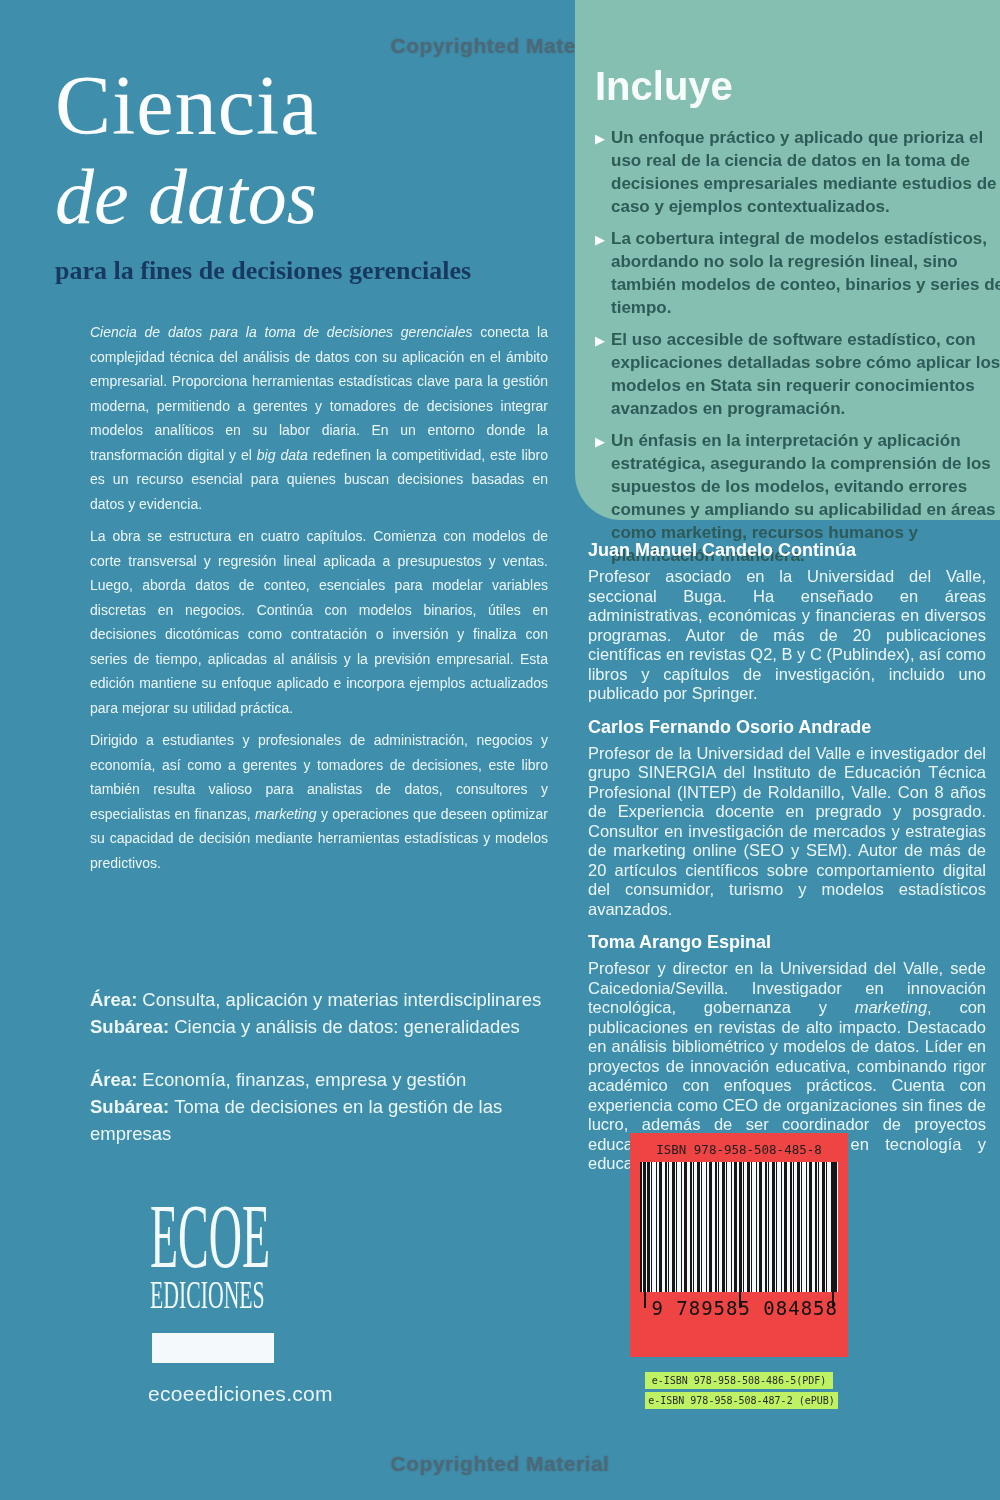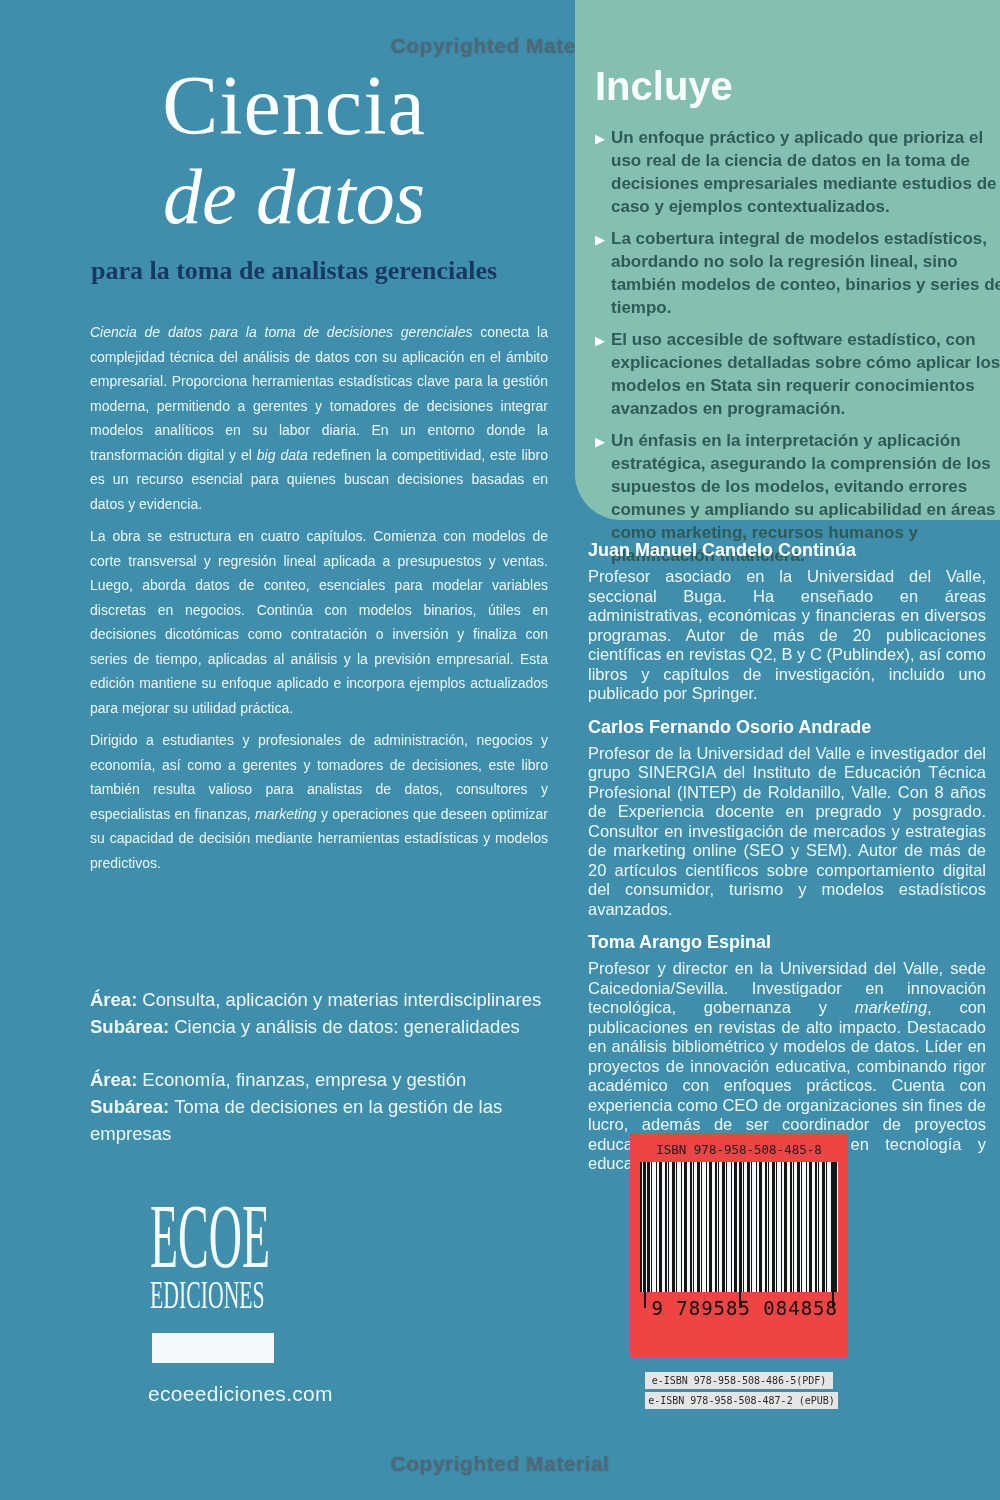--- a/index.html
+++ b/index.html
@@ -12,21 +12,21 @@
   
   .watermark{
     position:absolute; left:0; width:100%; text-align:center;
     font-size:21px; font-weight:bold; color:#50606c; opacity:.8;
     text-shadow:0 0 2px rgba(70,85,95,.7); letter-spacing:.5px;
   }
   .watermark.top{top:34px;}
   .watermark.bottom{top:1452px;}
 
   
-  .title-block{position:absolute; left:55px; top:58px; width:478px; text-align:center; color:#fbfdfe;}
+  .title-block{position:absolute; left:55px; top:58px; width:478px; color:#fbfdfe;}
   .title1{font-family:"Liberation Serif", serif; font-size:84px; line-height:96px; letter-spacing:1px;}
   .title2{font-family:"Liberation Serif", serif; font-style:italic; font-size:78px; line-height:86px;}
   .subtitle{margin-top:16px; font-family:"Liberation Serif", serif; font-weight:bold; font-size:26px; color:#17395f;}
 
   .paragraphs{position:absolute; left:90px; top:320px; width:458px;}
   .body-p{
     margin:0 0 8px 0; text-align:justify;
     font-size:14px; line-height:24.5px; color:#ecf7fa;
   }
   .body-p em{font-style:italic;}
@@ -88,21 +88,21 @@
       #161616 16px 17px, #f3f9fb 17px 19px, #161616 19px 22px, #f3f9fb 22px 25px);
   }
   .guard{position:absolute; top:0; width:2px; height:146px; background:#161616;}
   .g1{left:4px;} .g2{left:99px;} .g3{right:4px;}
   .digits{
     margin-top:5px; text-align:right;
     font-family:"DejaVu Sans Mono", monospace; font-size:19px; letter-spacing:1px; color:#111;
     white-space:nowrap;
   }
   .eisbn{
-    position:absolute; left:645px; height:17px; background:#e5e5e5;
+    position:absolute; left:645px; height:17px; background:#bef264;
     font-family:"DejaVu Sans Mono", monospace; font-size:10px; line-height:17px;
     color:#2a2a2a; text-align:center; white-space:nowrap; overflow:hidden;
   }
   .eisbn.pdf{top:1372px; width:188px;}
   .eisbn.epub{top:1392px; width:193px;}
 </style>
 </head>
 <body>
 
 <div class="page">
@@ -126,21 +126,21 @@
     </div>
     <div class="bullet">
       <span class="tri">▶</span>
       <span class="btxt">Un énfasis en la interpretación y aplicación estratégica, asegurando la comprensión de los supuestos de los modelos, evitando errores comunes y ampliando su aplicabilidad en áreas como marketing, recursos humanos y planificación financiera.</span>
     </div>
   </div>
 
   <div class="title-block">
     <div class="title1">Ciencia</div>
     <div class="title2">de datos</div>
-    <div class="subtitle">para la toma de analistas gerenciales</div>
+    <div class="subtitle">para la fines de decisiones gerenciales</div>
   </div>
 
   <div class="paragraphs">
     <p class="body-p"><em>Ciencia de datos para la toma de decisiones gerenciales</em><span> conecta la complejidad técnica del análisis de datos con su aplicación en el ámbito empresarial. Proporciona herramientas estadísticas clave para la gestión moderna, permitiendo a gerentes y tomadores de decisiones integrar modelos analíticos en su labor diaria. En un entorno donde la transformación digital y el </span><em>big data</em><span> redefinen la competitividad, este libro es un recurso esencial para quienes buscan decisiones basadas en datos y evidencia.</span></p>
     <p class="body-p"><span>La obra se estructura en cuatro capítulos. Comienza con modelos de corte transversal y regresión lineal aplicada a presupuestos y ventas. Luego, aborda datos de conteo, esenciales para modelar variables discretas en negocios. Continúa con modelos binarios, útiles en decisiones dicotómicas como contratación o inversión y finaliza con series de tiempo, aplicadas al análisis y la previsión empresarial. Esta edición mantiene su enfoque aplicado e incorpora ejemplos actualizados para mejorar su utilidad práctica.</span></p>
     <p class="body-p"><span>Dirigido a estudiantes y profesionales de administración, negocios y economía, así como a gerentes y tomadores de decisiones, este libro también resulta valioso para analistas de datos, consultores y especialistas en finanzas, </span><em>marketing</em><span> y operaciones que deseen optimizar su capacidad de decisión mediante herramientas estadísticas y modelos predictivos.</span></p>
   </div>
 
   <div class="areas">
     <div class="area-block">

